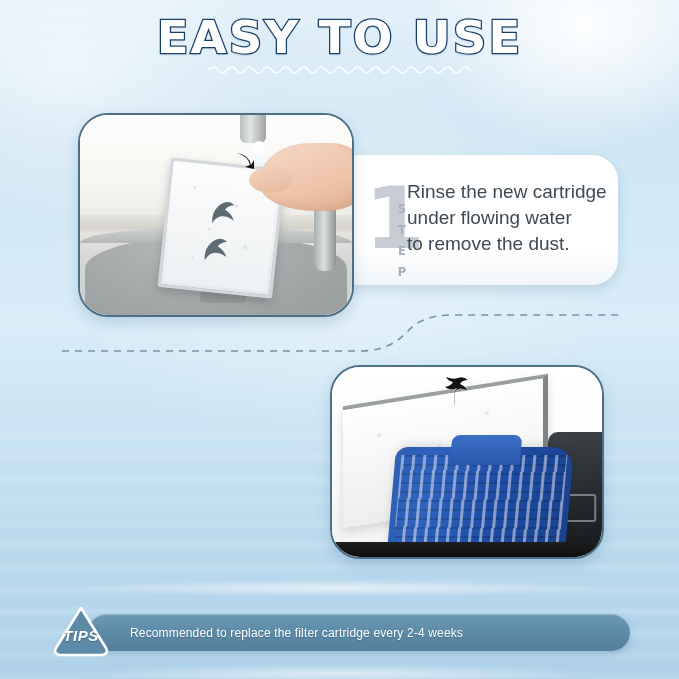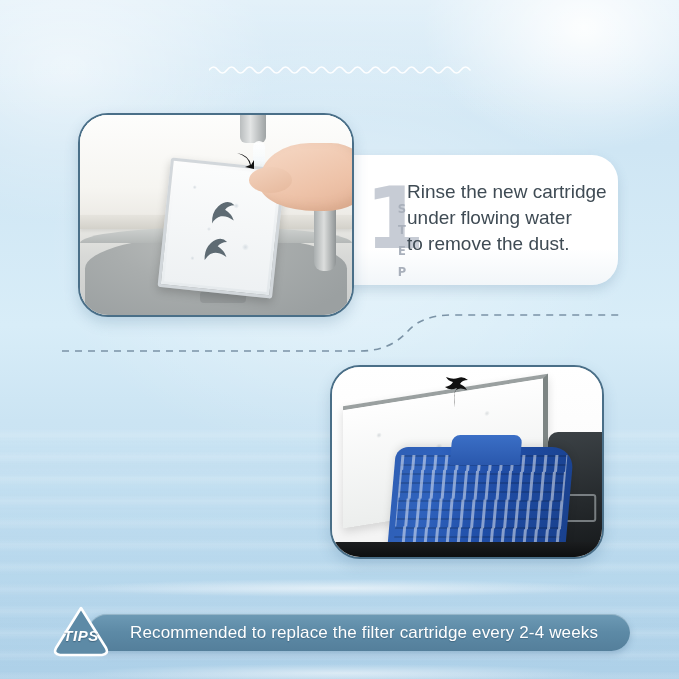--- a/index.html
+++ b/index.html
@@ -136,21 +136,21 @@
   .tipsbar{
     position:absolute;left:88px;top:614px;width:542px;height:37px;
     border-radius:19px;
     background:linear-gradient(180deg,#6d9ab5 0%,#5d8aa6 48%,#547f9b 100%);
     box-shadow:0 3px 7px rgba(60,100,135,.28), inset 0 1px 0 rgba(255,255,255,.28);
     z-index:3;
   }
   .tips-text{
     position:absolute;left:42px;top:0;right:14px;height:37px;
     display:flex;align-items:center;
-    color:#ffffff;font-size:17px;letter-spacing:.15px;
+    color:#ffffff;font-size:12px;letter-spacing:.15px;
     text-shadow:0 1px 1px rgba(30,60,85,.35);
   }
   .tips-badge{
     position:absolute;left:52px;top:604px;width:58px;height:56px;z-index:5;
   }
   .tips-badge-label{
     position:absolute;left:0;top:0;width:58px;height:56px;
     display:flex;align-items:center;justify-content:center;
     color:#ffffff;font-weight:700;font-style:italic;font-size:15px;
     letter-spacing:.5px;
@@ -238,20 +238,23 @@
 <body>
 
 <div id="stage">
 
   <div class="bg-base"></div>
   <div class="bg-wave-top"></div>
   <div class="ripples"></div>
   <div class="ripple-glow" style="top:575px;"></div>
   <div class="ripple-glow" style="top:660px;"></div>
 
+  <div class="title-wrap">
+    <div class="title">EASY TO USE</div>
+  </div>
   <svg class="wavy" viewBox="0 0 262 14">
     <path d="M0 8 Q 4.5 2 9 8 T 18 8 T 27 8 T 36 8 T 45 8 T 54 8 T 63 8 T 72 8 T 81 8 T 90 8 T 99 8 T 108 8 T 117 8 T 126 8 T 135 8 T 144 8 T 153 8 T 162 8 T 171 8 T 180 8 T 189 8 T 198 8 T 207 8 T 216 8 T 225 8 T 234 8 T 243 8 T 252 8 T 261 8" fill="none" stroke="#ffffff" stroke-width="1.6" stroke-linecap="round" opacity=".95"></path>
   </svg>
 
   <svg class="connector" viewBox="0 0 565 70">
     <path d="M2 46 L 300 46 Q 330 46 348 26 Q 362 10 392 10 L 563 10" fill="none" stroke="#7b93a6" stroke-width="1.6" stroke-dasharray="7 6" stroke-linecap="butt"></path>
   </svg>
 
   <div class="card card1">
     <div class="bignum bignum1">1</div>

